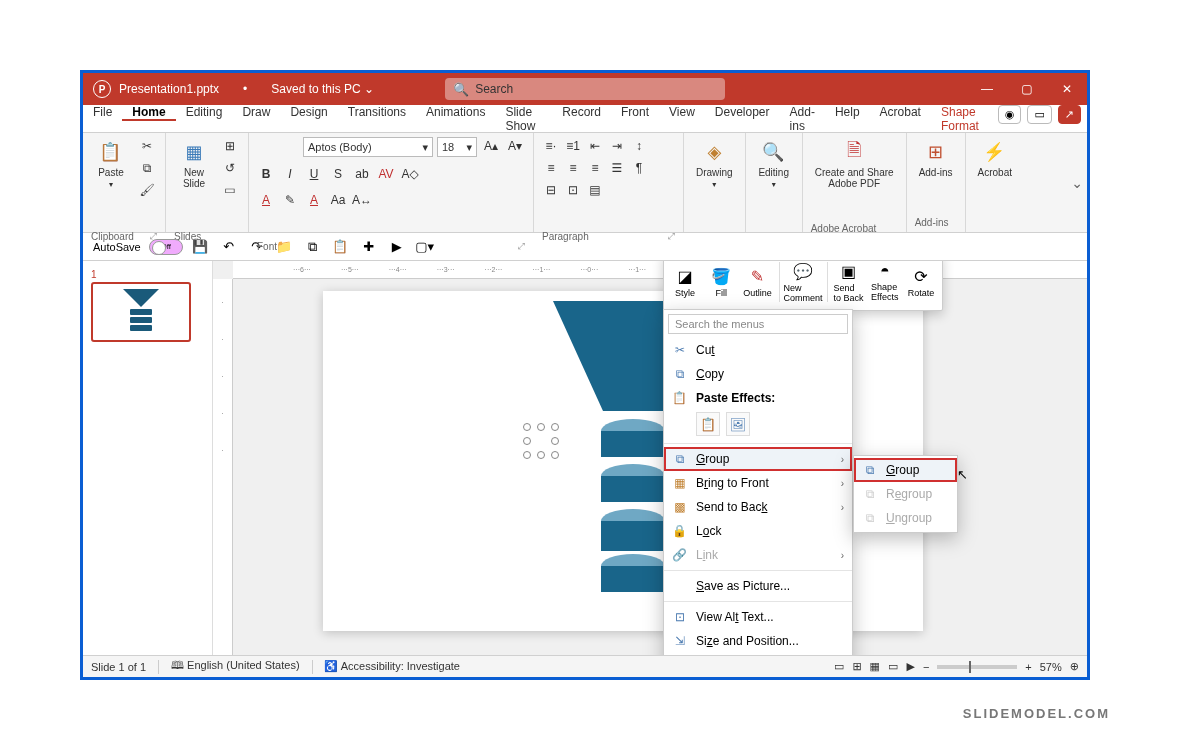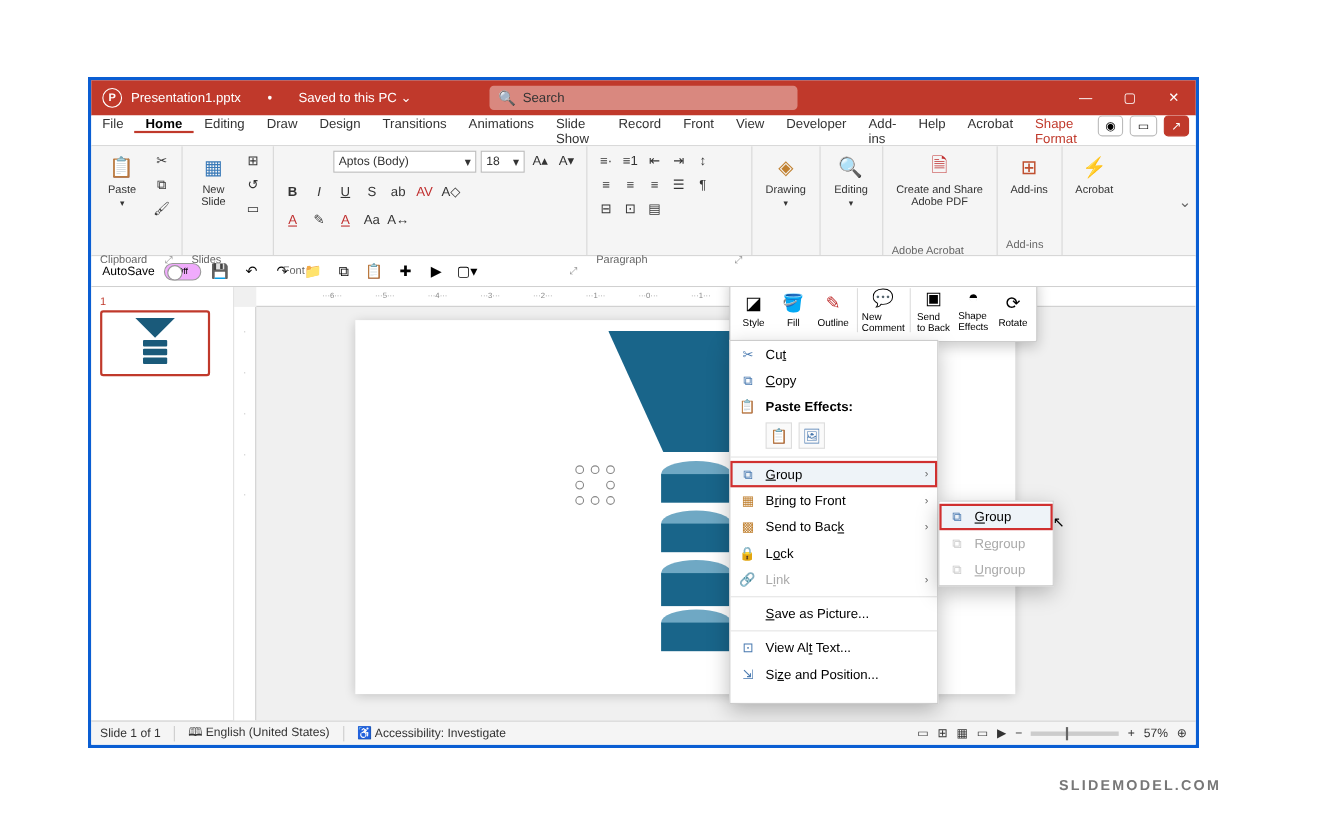--- a/index.html
+++ b/index.html
@@ -406,20 +406,21 @@
             <span style="white-space:pre-line">Shape
 Effects</span>
           </div>
         <div class="minibtn">
             <div class="mi">⟳</div>
             <span>Rotate</span>
           </div>
       </div>
 
       <div class="ctxmenu">
+        <div class="ctxsearch">Search the menus</div>
         <div class="ctxitem">
             <span class="ci">✂</span>
             <span>Cu<span class="ul">t</span></span>
           </div>
         <div class="ctxitem">
             <span class="ci">⧉</span>
             <span><span class="ul">C</span>opy</span>
           </div>
         <div class="ctxhdr">
             <span class="ci">📋</span>

